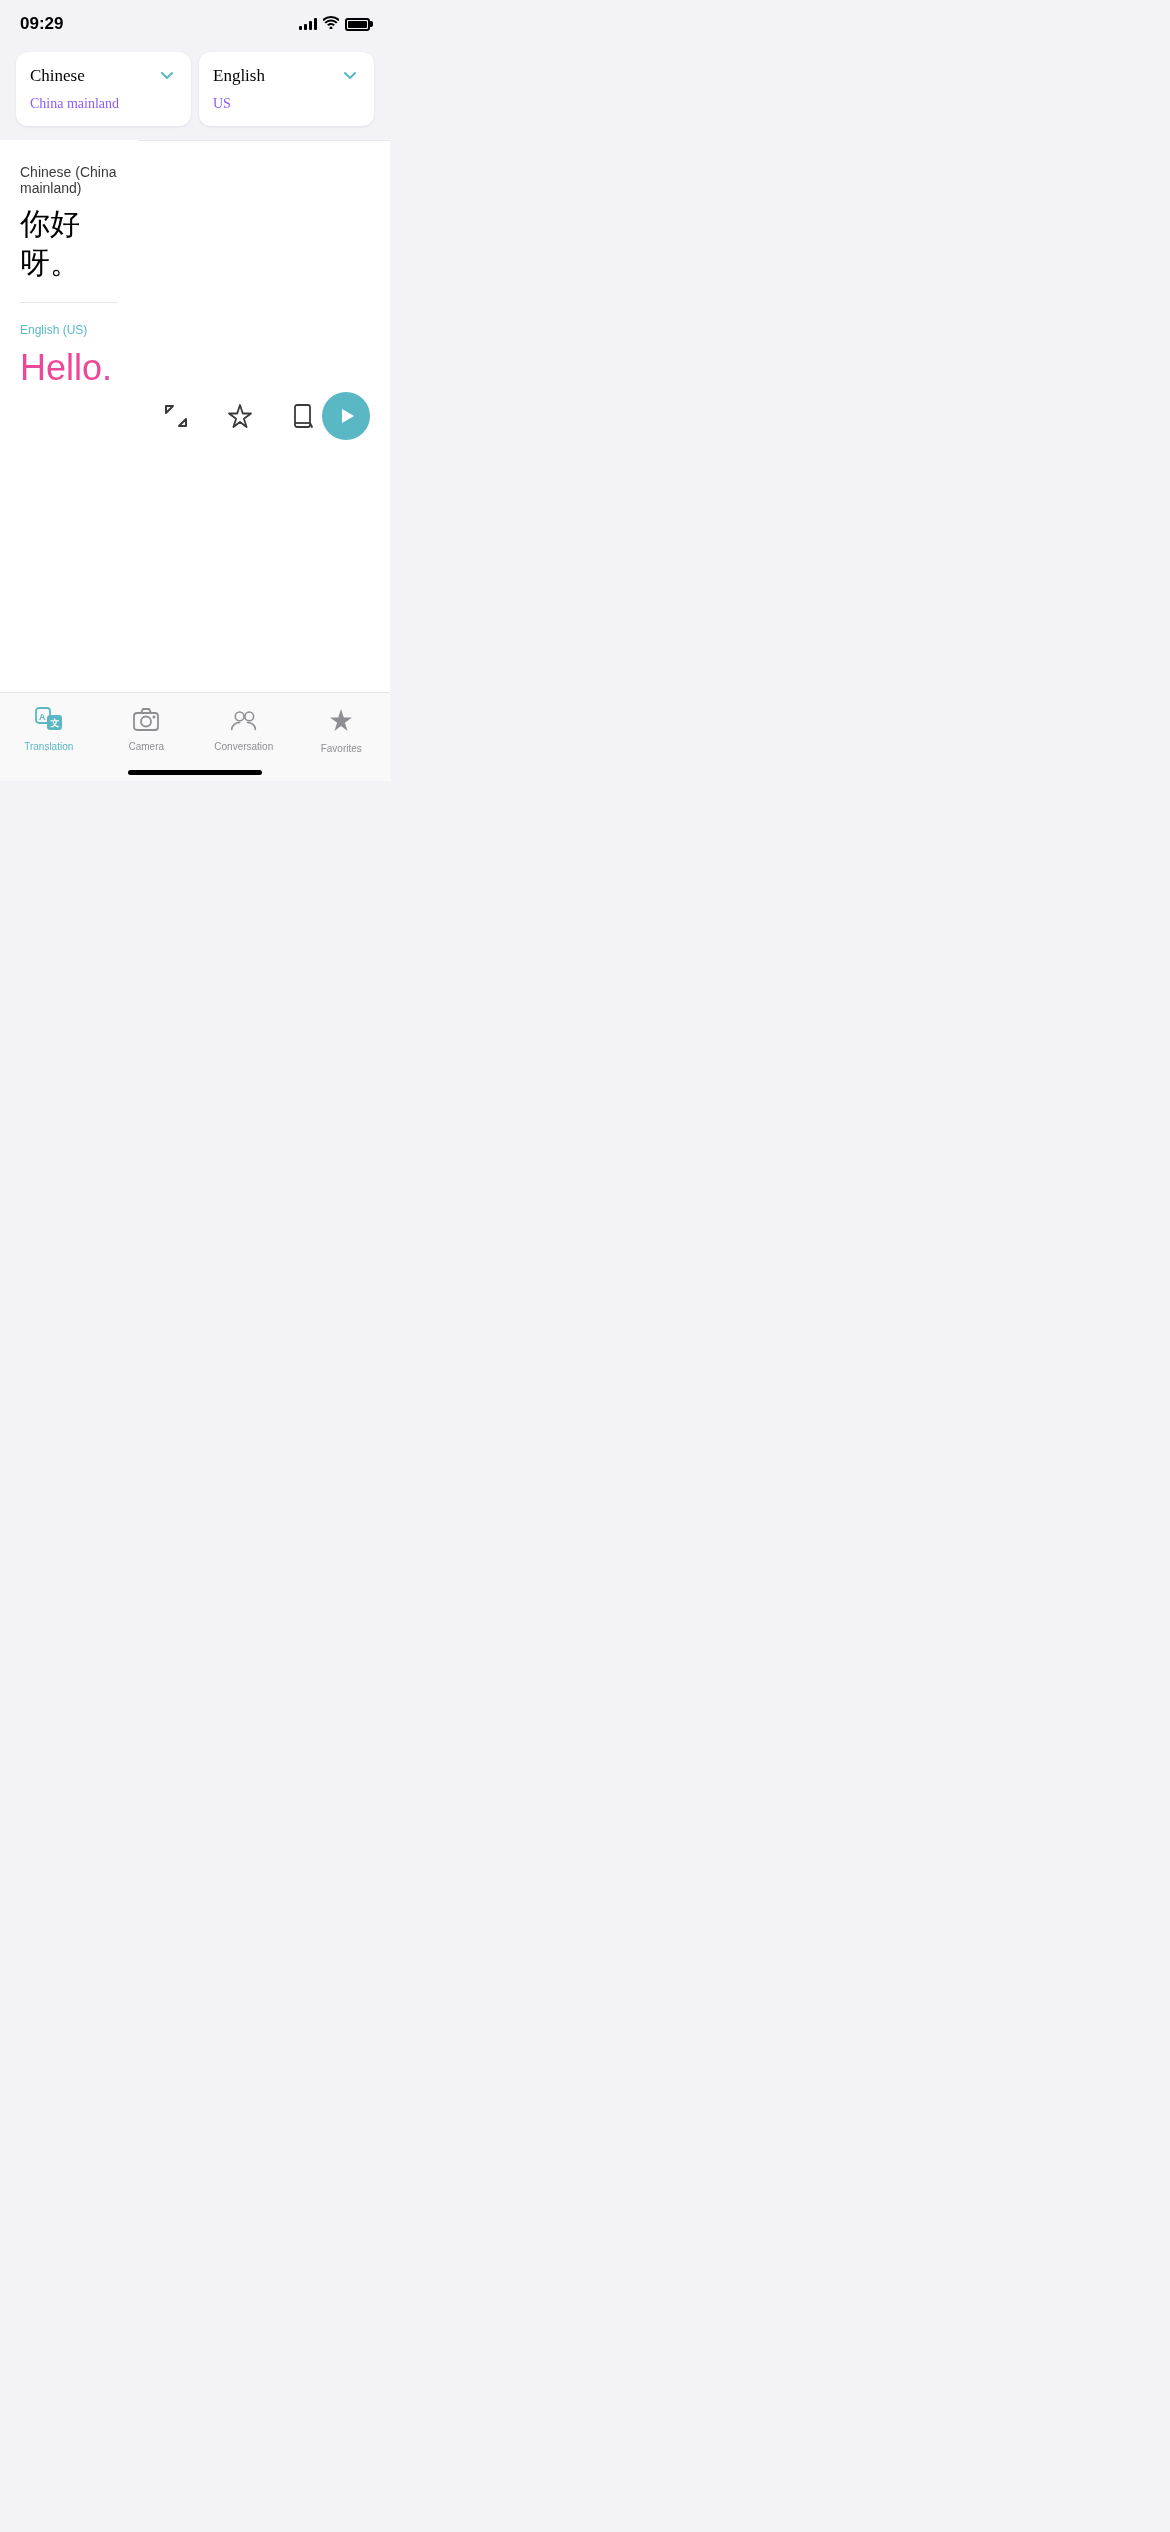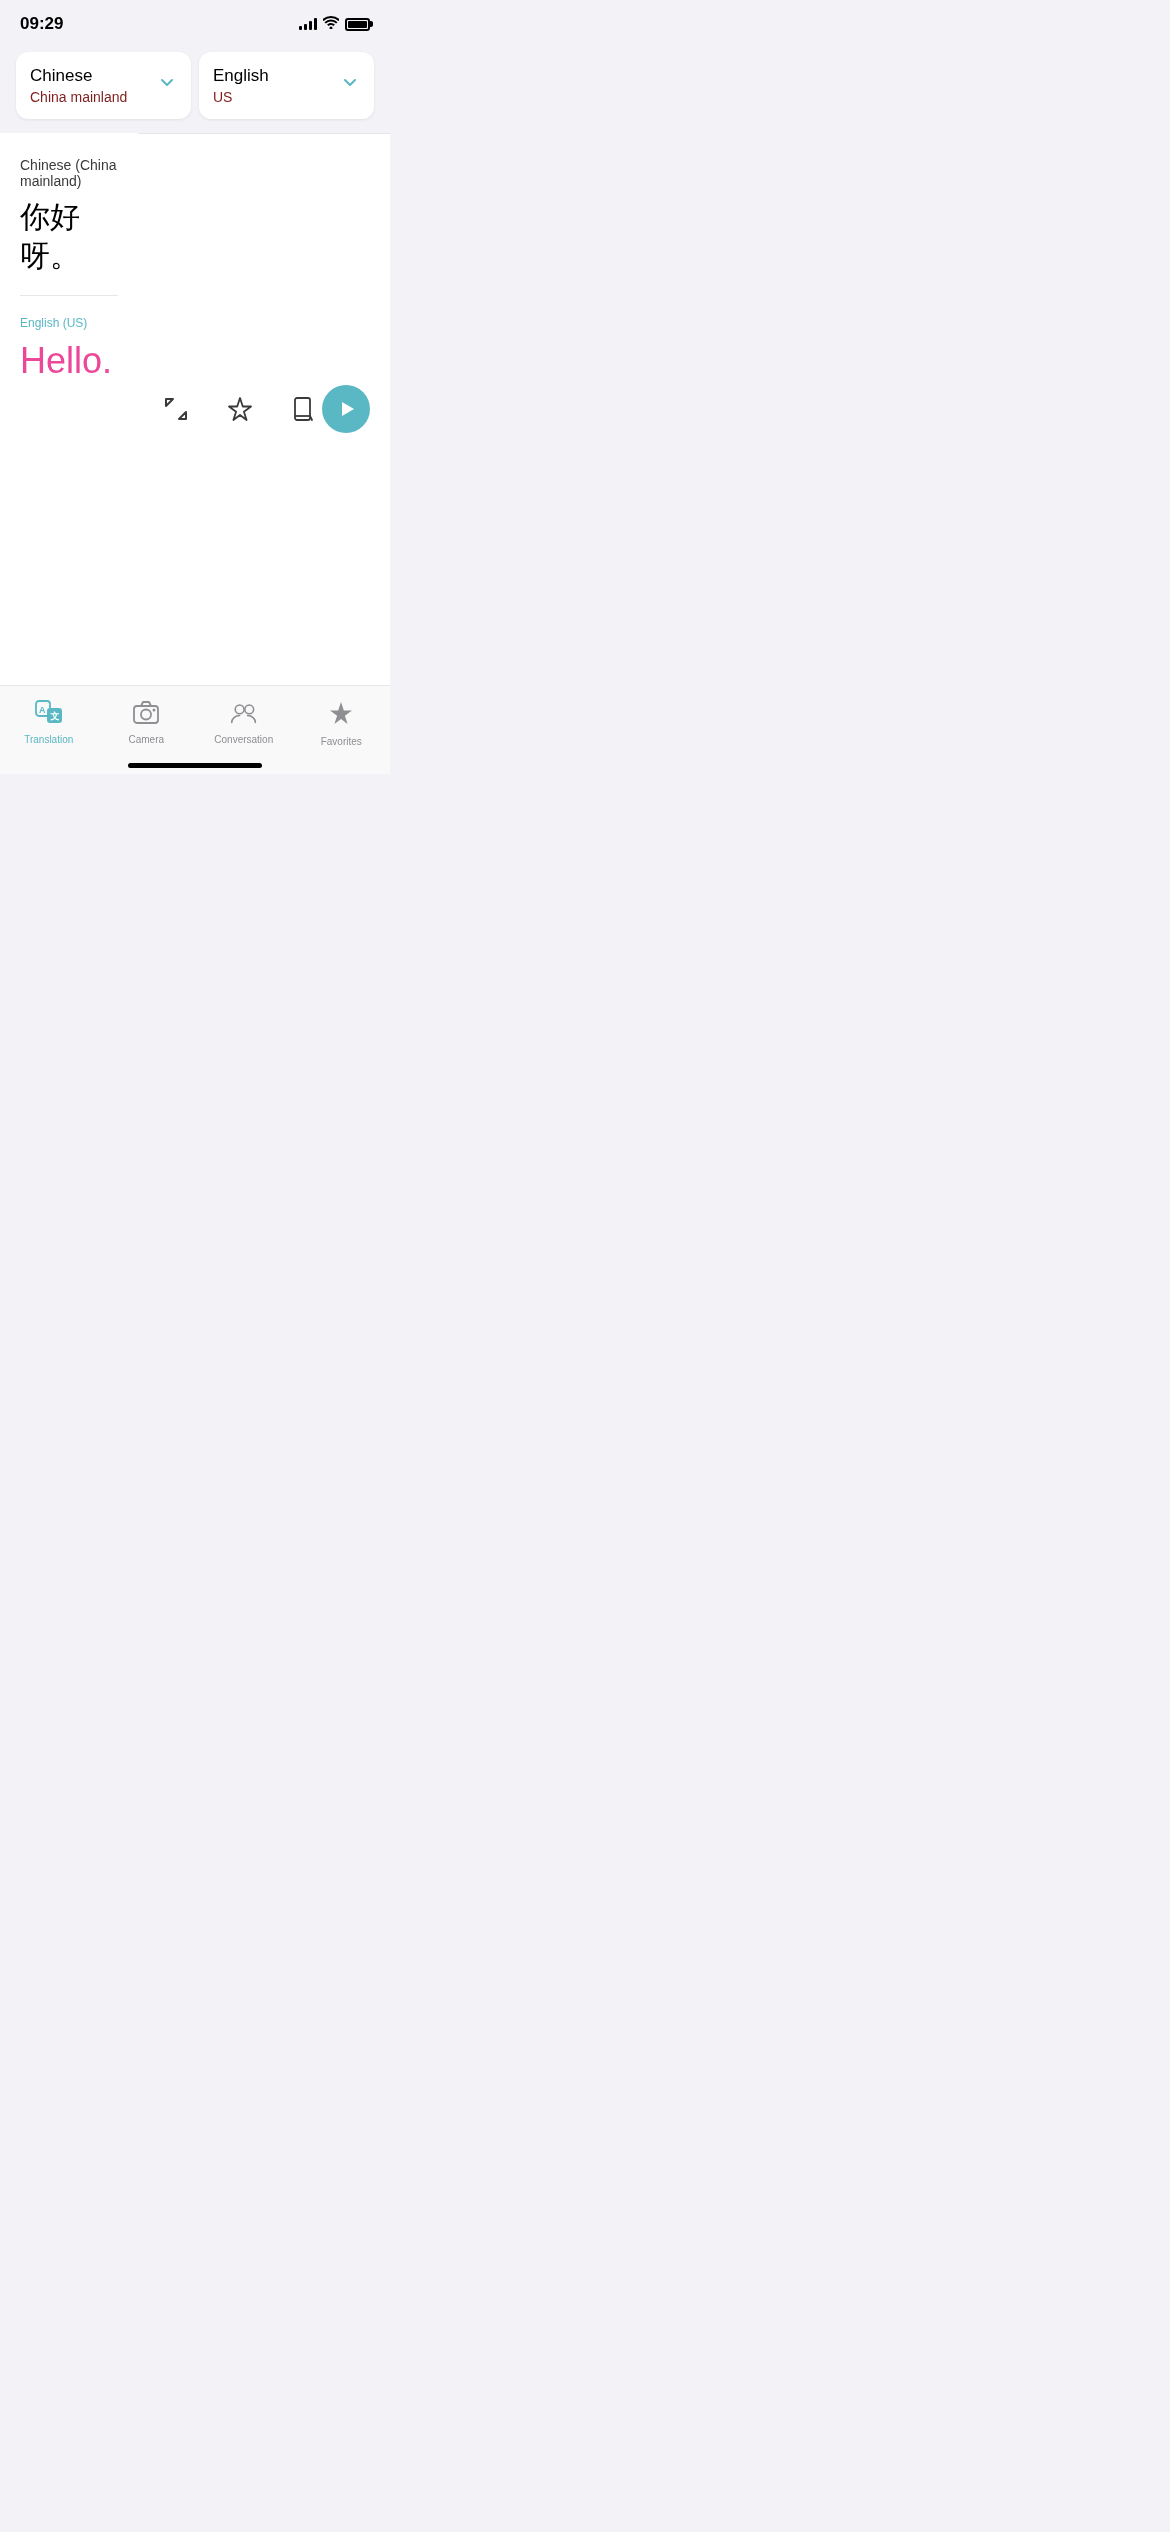--- a/index.html
+++ b/index.html
@@ -94,41 +94,42 @@
       gap: 8px;
       padding: 10px 16px 14px;
       background: #f2f2f7;
     }
 
     .lang-option {
       flex: 1;
       background: #fff;
       border-radius: 12px;
       display: flex;
-      align-items: center;
+      align-items: flex-start;
       padding: 14px 14px;
       box-shadow: 0 1px 3px rgba(0,0,0,0.08);
+      font-family: Liberation Serif, serif;
     }
 
     .lang-text {
       flex: 1;
     }
 
     .lang-name {
       font-size: 17px;
       font-weight: 500;
       color: #000;
       display: block;
     }
 
     .lang-region {
       font-size: 14px;
-      color: #7f1d1d;
+      color: #8b5cf6;
       display: block;
-      margin-top: 3px;
+      margin-top: 10px;
     }
 
     .chevron-down {
       color: #5ab8c4;
       font-size: 18px;
       font-weight: 500;
     }
 
     
     .translation-card {

